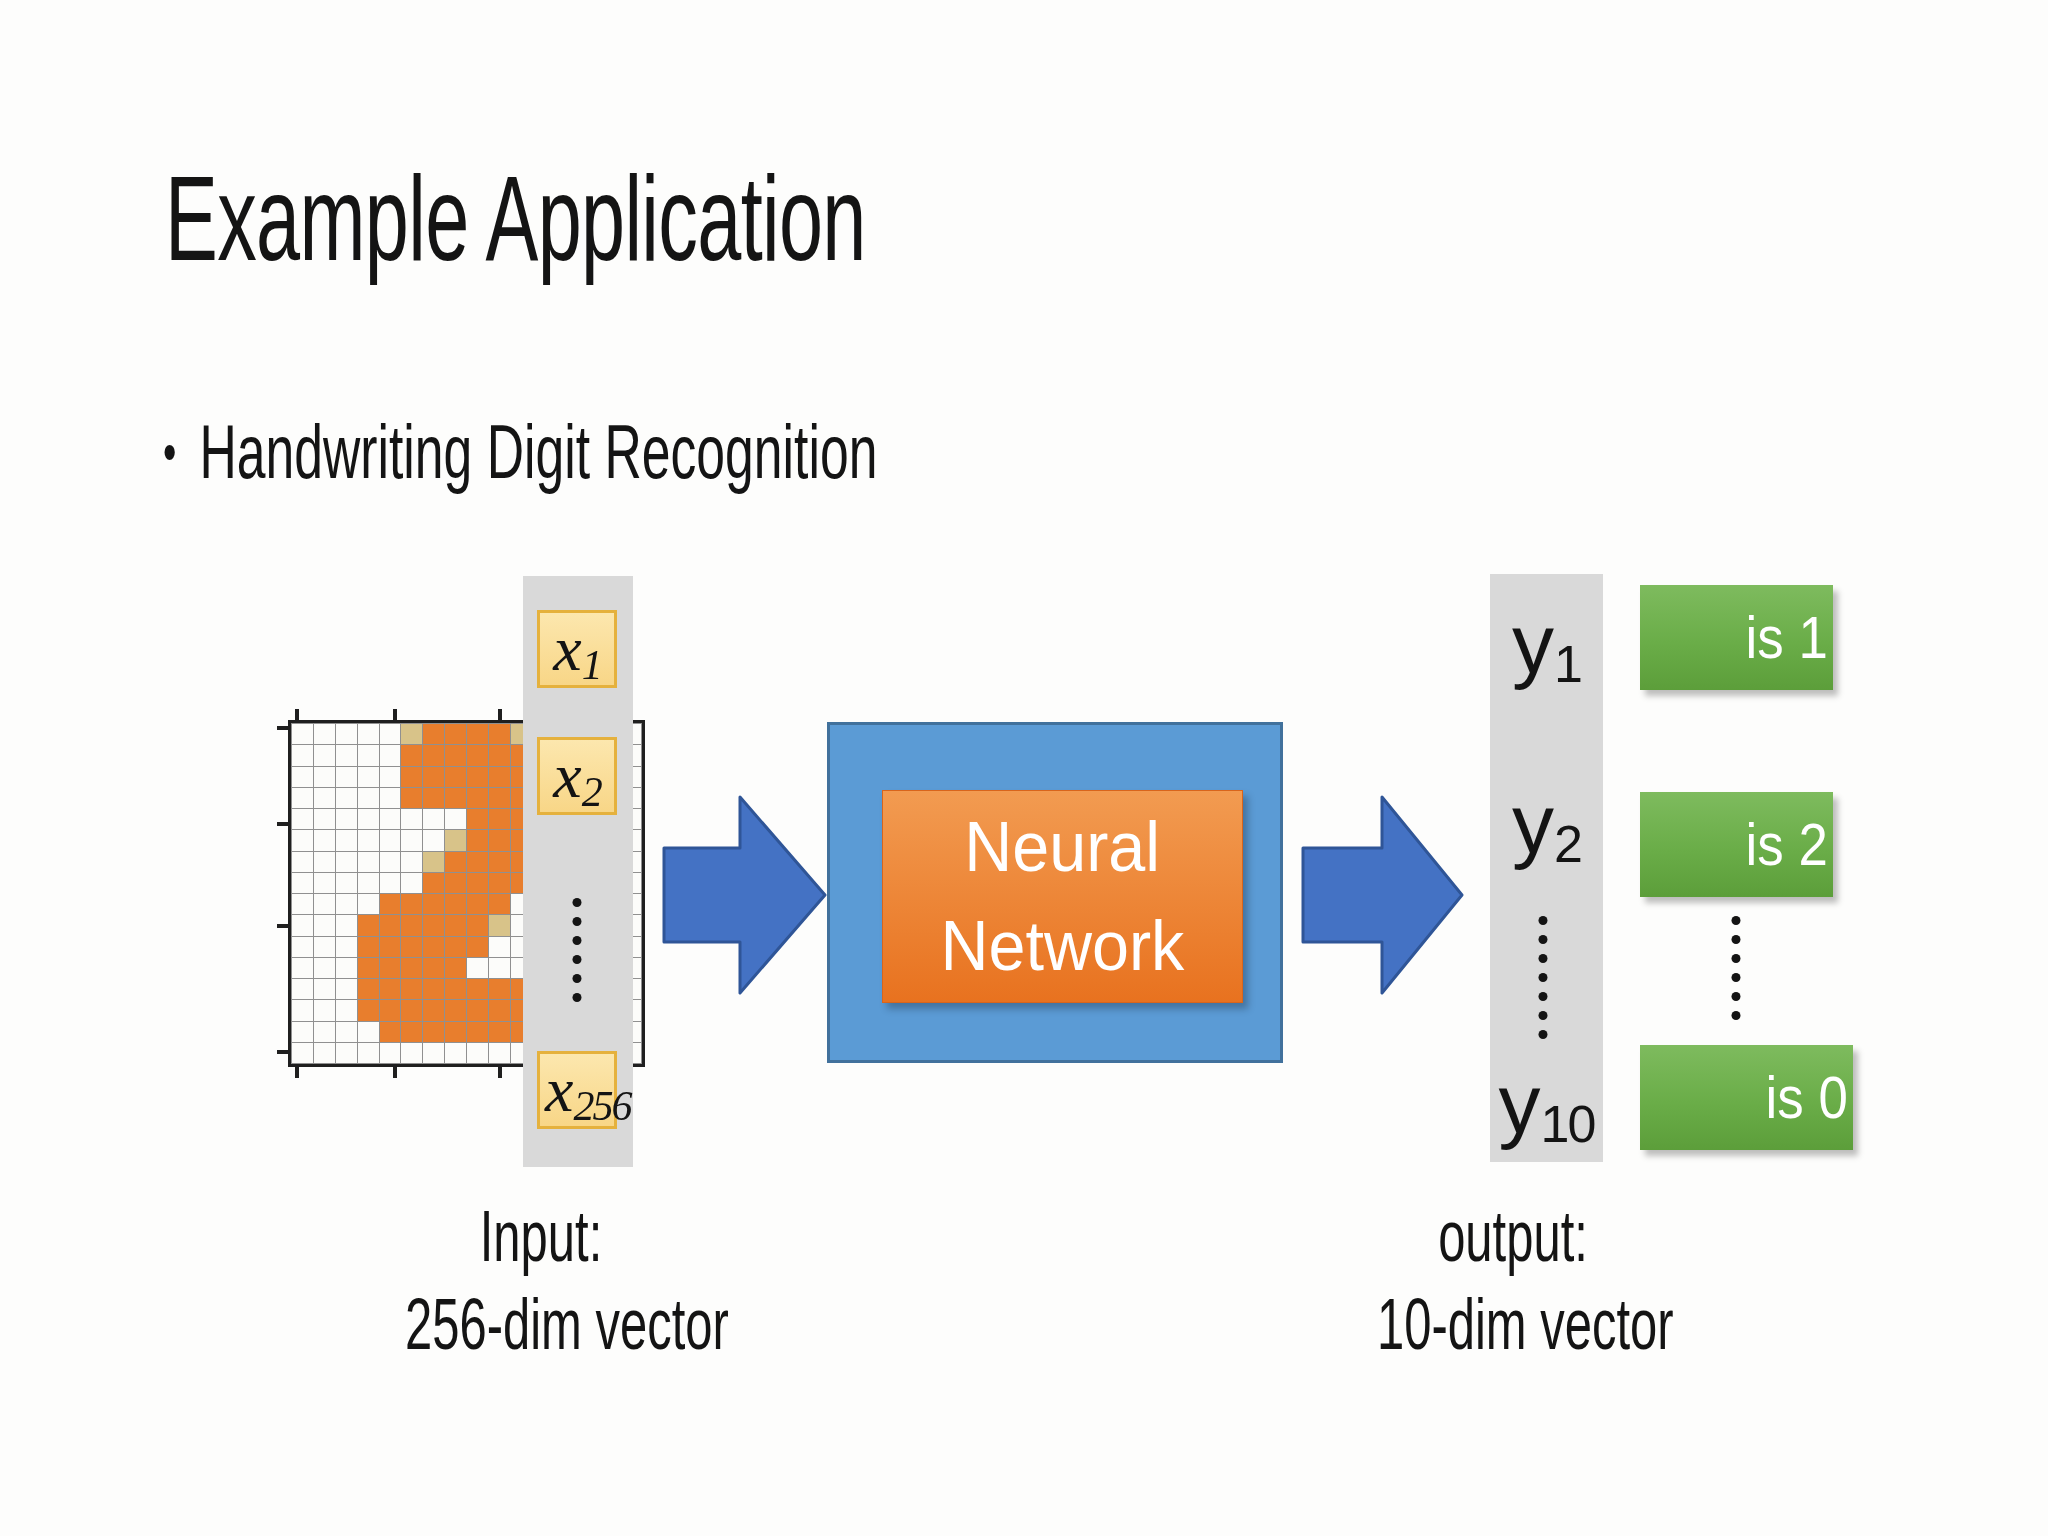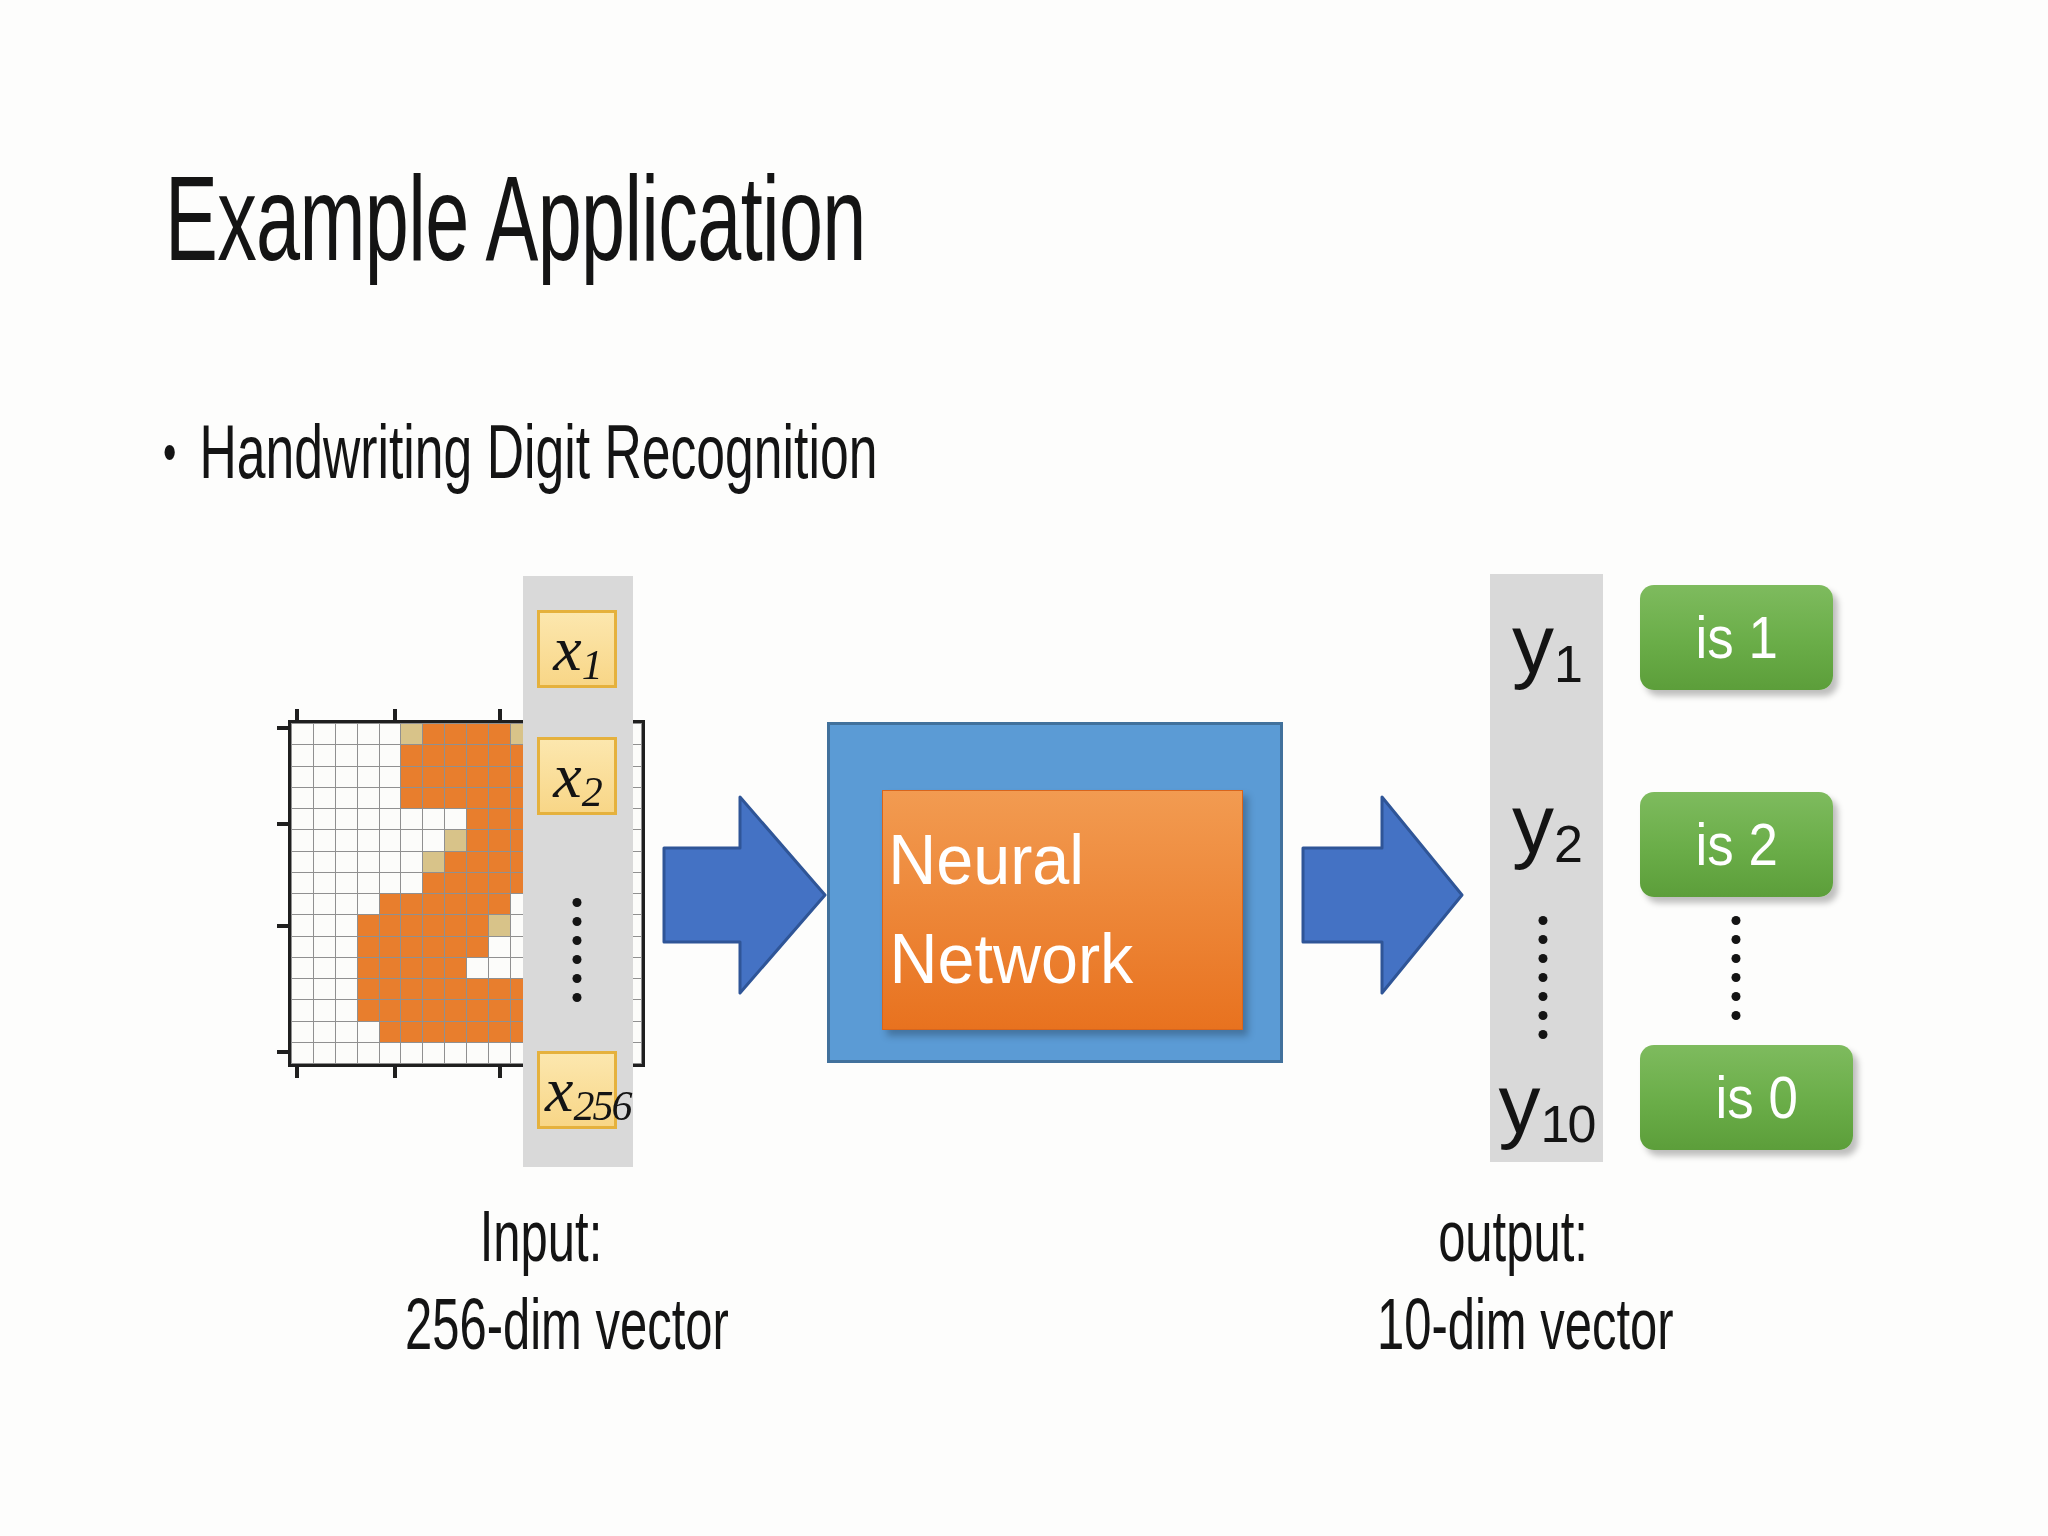--- a/index.html
+++ b/index.html
@@ -70,36 +70,36 @@
   
   .arrow{z-index:2;}
 
   
   .panel-blue{
     left:827px;top:722px;width:456px;height:341px;box-sizing:border-box;
     background:var(--panel-blue,#5b9bd5);border:3px solid var(--panel-blue-edge,#41719c);
     z-index:1;
   }
   .nn-box{
-    left:882px;top:790px;width:361px;height:240px;box-sizing:border-box;z-index:2;
+    left:882px;top:790px;width:361px;height:213px;box-sizing:border-box;z-index:2;
     background:linear-gradient(180deg,var(--nn-orange-top,#f29b51) 0%,var(--nn-orange-bottom,#e8721f) 100%);
     border:1px solid var(--nn-orange-edge,#d8651c);
     box-shadow:5px 6px 7px rgba(0,0,0,.25);
-    display:flex;flex-direction:column;align-items:flex-start;justify-content:center;
+    display:flex;flex-direction:column;align-items:center;justify-content:center;
     color:#fff;font-size:70px;line-height:99px;
     transform-origin:center;
   }
   .nn-box .nn-line{transform:scaleX(.95);white-space:nowrap;}
 
   
   .green-box{
     left:1640px;width:193px;height:105px;z-index:2;
     background:linear-gradient(180deg,var(--green-top,#7ebb5e) 0%,#6aad48 55%,var(--green-bottom,#5c9e3a) 100%);
-    box-shadow:5px 6px 6px rgba(0,0,0,.25);border-radius:14px;
-    display:flex;align-items:center;justify-content:center;
+    box-shadow:5px 6px 6px rgba(0,0,0,.25);border-radius:0;
+    display:flex;align-items:center;justify-content:flex-end;
     color:#fff;font-size:60px;
   }
   .green-box span{transform:scaleX(.88);white-space:nowrap;}
 
   
   .caption{
     width:400px;text-align:center;font-size:72px;line-height:88px;
     transform:scaleX(.68);transform-origin:center top;white-space:nowrap;
   }
   .caption.input{left:341px;top:1192px;}

